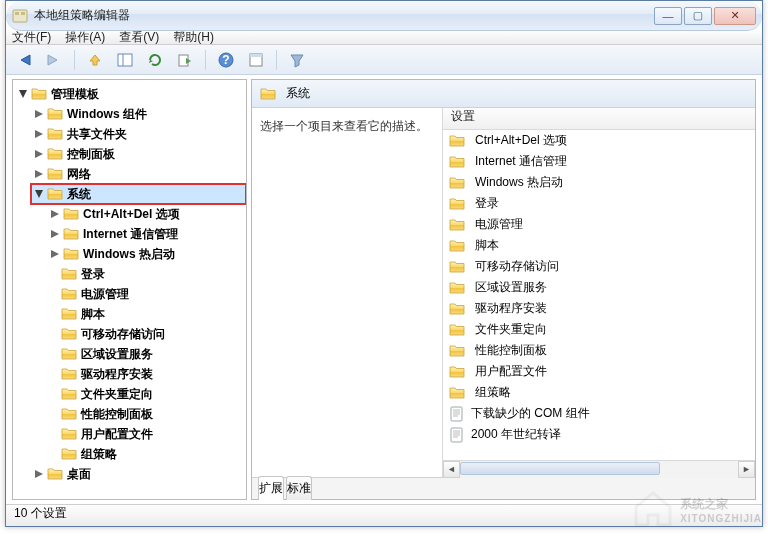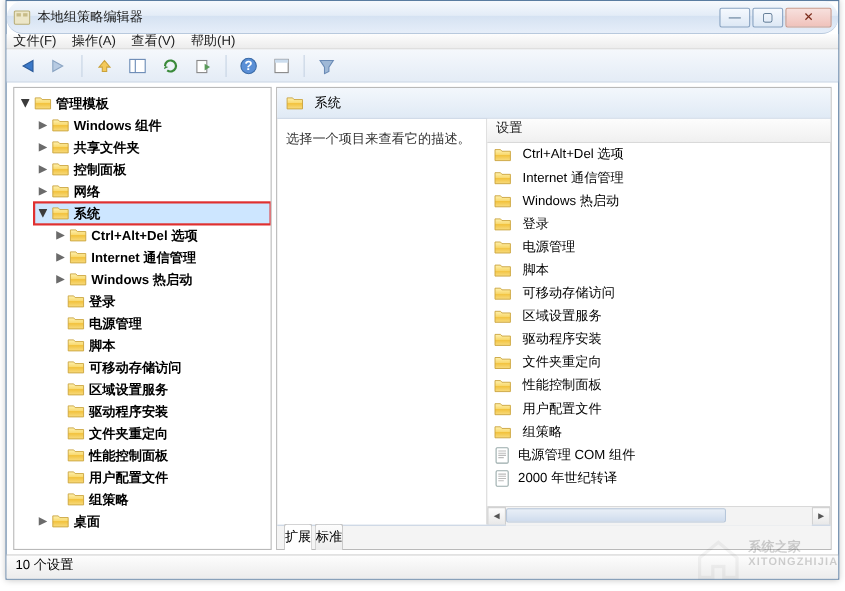--- a/index.html
+++ b/index.html
@@ -38,21 +38,21 @@
 .list-item{display:flex; align-items:center; height:21px; padding:0 6px; gap:6px; cursor:default;}
 .doc-icon{width:16px;height:16px;}
 .hscroll{height:17px; border-top:1px solid #d9d9d9; background:#f0f0f0; display:flex; align-items:center;}
 .hscroll .arrow{width:17px;height:17px;border:1px solid #cfcfcf;background:linear-gradient(#fdfdfd,#e8e8e8);display:flex;align-items:center;justify-content:center;font-size:9px;color:#555;}
 .hscroll .track{flex:1;height:17px;background:#f3f3f3;position:relative;}
 .hscroll .thumb{position:absolute;left:0;top:1px;height:13px;width:72%;background:linear-gradient(#e9eff7,#cfdced);border:1px solid #b6c6da;border-radius:2px;}
 .tabs{height:22px; border-top:1px solid #c6d3e3; background:#f4f4f4; display:flex; align-items:flex-end; padding-left:6px;}
 .tab{padding:3px 0; border:1px solid #c6c6c6; border-bottom:none; background:linear-gradient(#fdfdfd,#ececec); border-radius:3px 3px 0 0; margin-right:2px; position:relative; top:1px; cursor:pointer;}
 .tab.active{background:#fff; font-weight:normal;}
 .statusbar{height:22px; border-top:1px solid #cfcfcf; background:linear-gradient(#fdfdfd,#ececec); display:flex; align-items:flex-start; padding:0 8px;}
-.watermark{position:absolute; right:6px; bottom:6px; color:rgba(0,0,0,.18); font-size:20px; font-weight:bold; display:flex; gap:6px; pointer-events:none;}
+.watermark{position:absolute; right:6px; bottom:6px; color:rgba(0,0,0,.18); font-size:20px; font-weight:bold; display:flex; align-items:center; gap:6px; pointer-events:none;}
 .watermark .sub{font-size:10px; display:block; letter-spacing:1px;}
 .wm-icon{width:42px;height:42px;opacity:.25;}
 </style>
 </head>
 <body>
 
 <svg width="0" height="0" style="position:absolute">
   <defs>
     <linearGradient id="fg" x1="0" y1="0" x2="0" y2="1">
       <stop offset="0%" stop-color="#fff2b0"></stop>
@@ -513,21 +513,21 @@
               <div class="list-item">
                 <svg class="ficon" viewBox="0 0 16 16">
                   <use href="#folder"></use>
                 </svg>
                 <span>组策略</span>
               </div>
               <div class="list-item">
                 <svg class="doc-icon" viewBox="0 0 16 16">
                   <use href="#doc"></use>
                 </svg>
-                <span>电源管理 COM 组件</span>
+                <span>下载缺少的 COM 组件</span>
               </div>
               <div class="list-item">
                 <svg class="doc-icon" viewBox="0 0 16 16">
                   <use href="#doc"></use>
                 </svg>
                 <span>2000 年世纪转译</span>
               </div>
             </div>
           <div class="hscroll">
             <div class="arrow">◄</div>

